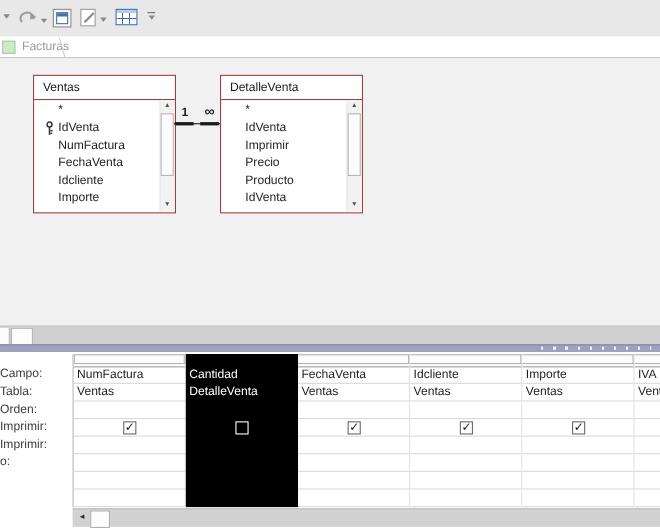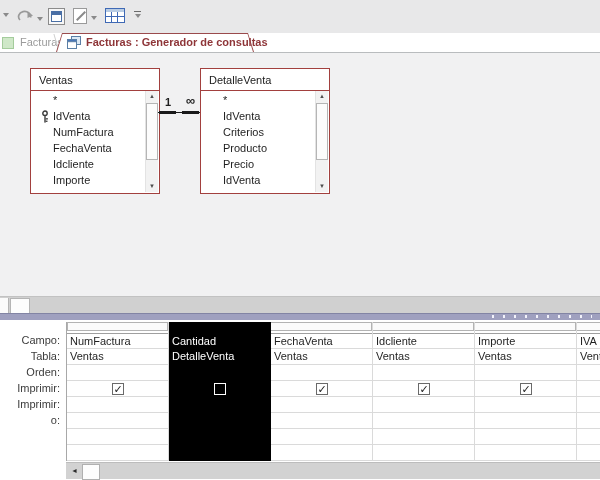--- a/index.html
+++ b/index.html
@@ -65,21 +65,21 @@
   .hs-thumb{position:absolute;left:10px;top:1px;width:18px;height:15px;background:#fdfdfd;border:1px solid #b5b5b5;}
 
   
   .splitter{position:absolute;left:0;top:313px;width:600px;height:7px;background:#9fa0bf;border-top:1px solid #8284a4;border-bottom:1px solid #8284a4;}
   .splitter-dots{position:absolute;right:8px;top:1px;width:100px;height:3px;
       background:repeating-linear-gradient(90deg,#f2f2fa 0 2px, rgba(0,0,0,0) 2px 11px);}
 
   
   .qbe{position:absolute;left:0;top:320px;width:600px;height:142px;background:#ffffff;overflow:hidden;}
   .row-labels{position:absolute;left:0;top:13px;width:63px;}
-  .row-label{height:16px;line-height:15px;text-align:right;padding-right:3px;color:#3c3c3c;}
+  .row-label{height:16px;line-height:15px;padding-right:3px;color:#3c3c3c;}
   .grid-table{position:absolute;left:66px;top:2px;display:flex;border-left:1px solid #a8a8a8;}
   .qbe-col{width:102px;box-sizing:border-box;border-right:1px solid #dadada;background:#fff;}
   .col-header{height:9px;box-sizing:border-box;background:#fbfbfb;border:1px solid #b3b3b3;border-left:none;}
   .qbe-col:first-child .col-header{border-left:1px solid #b3b3b3;}
   .col-gap{height:2px;}
   .cell{height:16px;box-sizing:border-box;border-bottom:1px solid #dadada;line-height:15px;padding-left:3px;
         white-space:nowrap;overflow:hidden;display:flex;align-items:center;}
   .qbe-col .cell:nth-child(3){border-top:1px solid #9f9f9f;}
   .cell[data-name="cell-mostrar"]{justify-content:center;padding-left:0;}
   .checkbox{width:12px;height:12px;box-sizing:border-box;border:1px solid #6a6a6a;background:#fff;position:relative;}
@@ -134,32 +134,20 @@
         </span>
     </div>
   </div>
 
   <div class="tabbar" data-name="document-tab-bar">
     <div class="tab-inactive" data-name="tab-facturas">
       <span class="form-icon" data-name="form-icon"></span>
       <span class="lbl" data-name="tab-label">Facturas</span>
       <span class="slant" data-name="tab-edge"></span>
     </div>
-    <div class="tab-active" data-name="tab-facturas-generador-de-consultas">
-      <span class="trap-border" data-name="tab-border"></span>
-      <span class="trap-fill" data-name="tab-background"></span>
-      <span class="qry-icon" data-name="query-design-icon">
-        <svg width="14" height="13" viewBox="0 0 14 13">
-          <rect x="4.5" y="0.5" width="9" height="8" fill="#dcE9f5" stroke="#5b7fa6"></rect>
-          <rect x="0.5" y="3.5" width="9" height="9" fill="#ffffff" stroke="#5b7fa6"></rect>
-          <rect x="0.5" y="3.5" width="9" height="2.2" fill="#4a76b8" stroke="#5b7fa6"></rect>
-        </svg>
-      </span>
-      <span class="lbl" data-name="tab-label">Facturas : Generador de consultas</span>
-    </div>
   </div>
   <div class="tab-sep" data-name="tabbar-separator"></div>
 
   <div class="surface" data-name="query-design-surface">
 
     <div class="table-box ventas" data-name="table-box-ventas">
       <div class="tbl-title" data-name="table-title">Ventas</div>
       <div class="field-list" data-name="field-list">
           <div class="field-row" data-name="field-item"><span class="field-label" data-name="field-label">*</span></div>
           <div class="field-row" data-name="field-item"><span class="key-icon" data-name="primary-key-icon"><svg width="8" height="13" viewBox="0 0 8 13">
@@ -178,23 +166,23 @@
         <div class="tb-thumb" data-name="scrollbar-thumb"></div>
         <div class="tb-down" data-name="scroll-down-icon">▼</div>
       </div>
     </div>
 
     <div class="table-box detalle" data-name="table-box-detalleventa">
       <div class="tbl-title" data-name="table-title">DetalleVenta</div>
       <div class="field-list" data-name="field-list">
           <div class="field-row" data-name="field-item"><span class="field-label" data-name="field-label">*</span></div>
           <div class="field-row" data-name="field-item"><span class="field-label" data-name="field-label">IdVenta</span></div>
-          <div class="field-row" data-name="field-item"><span class="field-label" data-name="field-label">Criterios</span></div>
+          <div class="field-row" data-name="field-item"><span class="field-label" data-name="field-label">Imprimir</span></div>
+          <div class="field-row" data-name="field-item"><span class="field-label" data-name="field-label">Precio</span></div>
           <div class="field-row" data-name="field-item"><span class="field-label" data-name="field-label">Producto</span></div>
-          <div class="field-row" data-name="field-item"><span class="field-label" data-name="field-label">Precio</span></div>
           <div class="field-row" data-name="field-item"><span class="field-label" data-name="field-label">IdVenta</span></div>
         </div>
       <div class="tb-scroll" data-name="table-scrollbar">
         <div class="tb-up" data-name="scroll-up-icon">▲</div>
         <div class="tb-thumb" data-name="scrollbar-thumb"></div>
         <div class="tb-down" data-name="scroll-down-icon">▼</div>
       </div>
     </div>
 
     <div class="join-line" data-name="join-line"></div>

